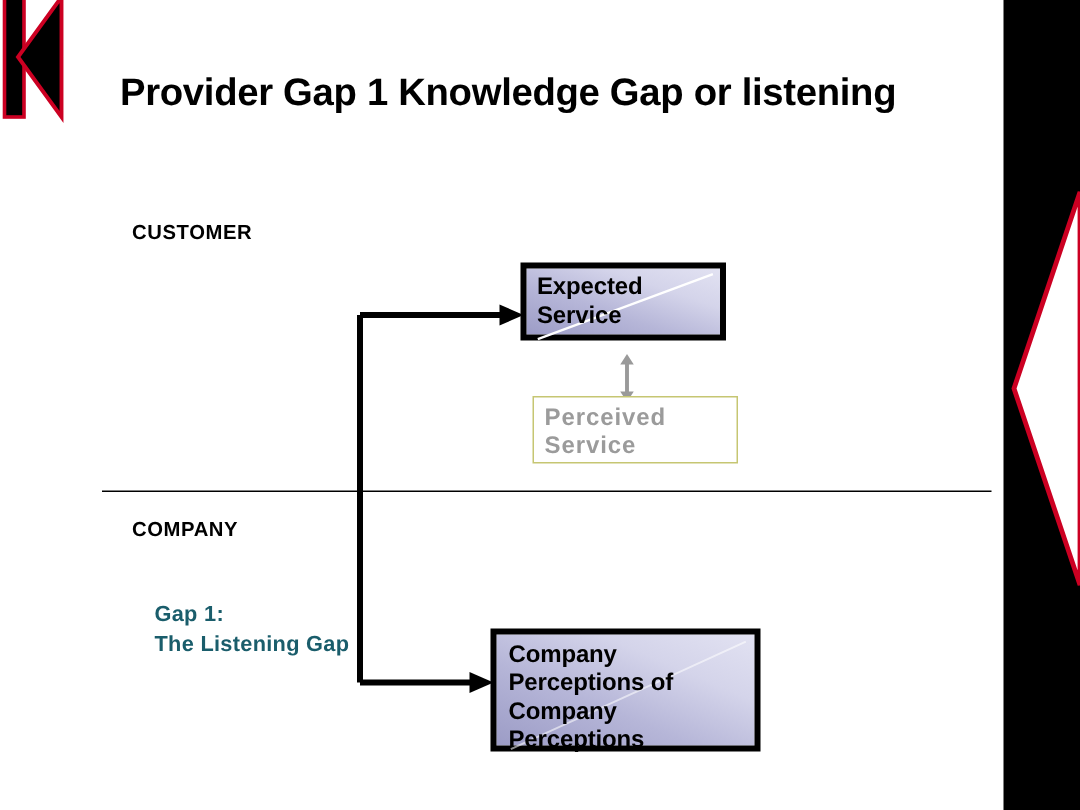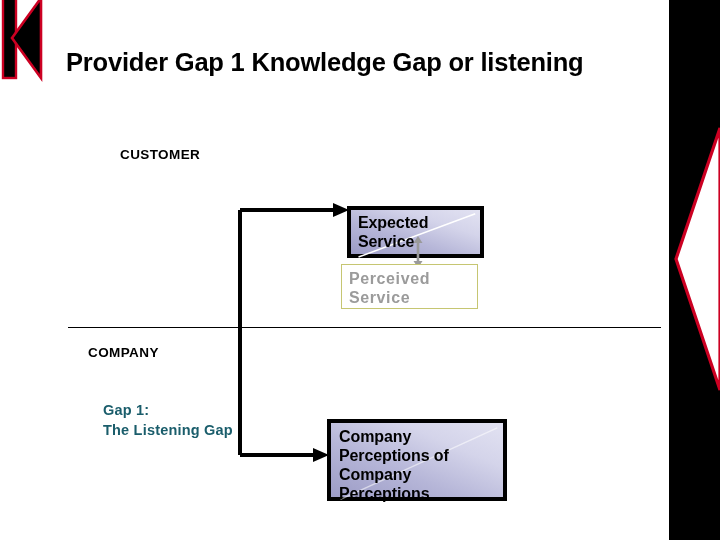--- a/index.html
+++ b/index.html
@@ -31,41 +31,40 @@
     position: absolute;
     right: 0;
     top: 0;
     width: 58px;
     height: 540px;
   }
 
   
   .title {
     position: absolute;
-    left: 66px;
+    left: 80px;
     top: 48px;
     width: 595px;
     font-size: 25.5px;
     font-weight: bold;
     color: #000000;
     letter-spacing: -0.2px;
     white-space: nowrap;
     line-height: 1.1;
   }
 
   
   .label-customer {
     position: absolute;
     left: 88px;
     top: 147px;
     font-size: 13.5px;
     font-weight: bold;
     color: #000000;
     letter-spacing: 0.4px;
-    margin-left: 32px;
   }
   .label-company {
     position: absolute;
     left: 88px;
     top: 345px;
     font-size: 13.5px;
     font-weight: bold;
     color: #000000;
     letter-spacing: 0.4px;
   }
@@ -112,30 +111,30 @@
     position: relative;
     color: #000000;
     font-size: 16px;
     font-weight: bold;
     line-height: 1.18;
     letter-spacing: -0.1px;
   }
 
   #box-expected {
     left: 347px;
-    top: 206px;
+    top: 175px;
     width: 137px;
     height: 52px;
   }
   #box-expected .box-text {
     padding: 4px 0 0 7px;
   }
 
   #box-perceived {
-    left: 341px;
+    left: 355px;
     top: 264px;
     width: 137px;
     height: 45px;
     background: #ffffff;
     border: 1.6px solid #c6c672;
   }
   #box-perceived .box-text {
     color: #9b9b9b;
     padding: 5px 0 0 7px;
     letter-spacing: 0.6px;

